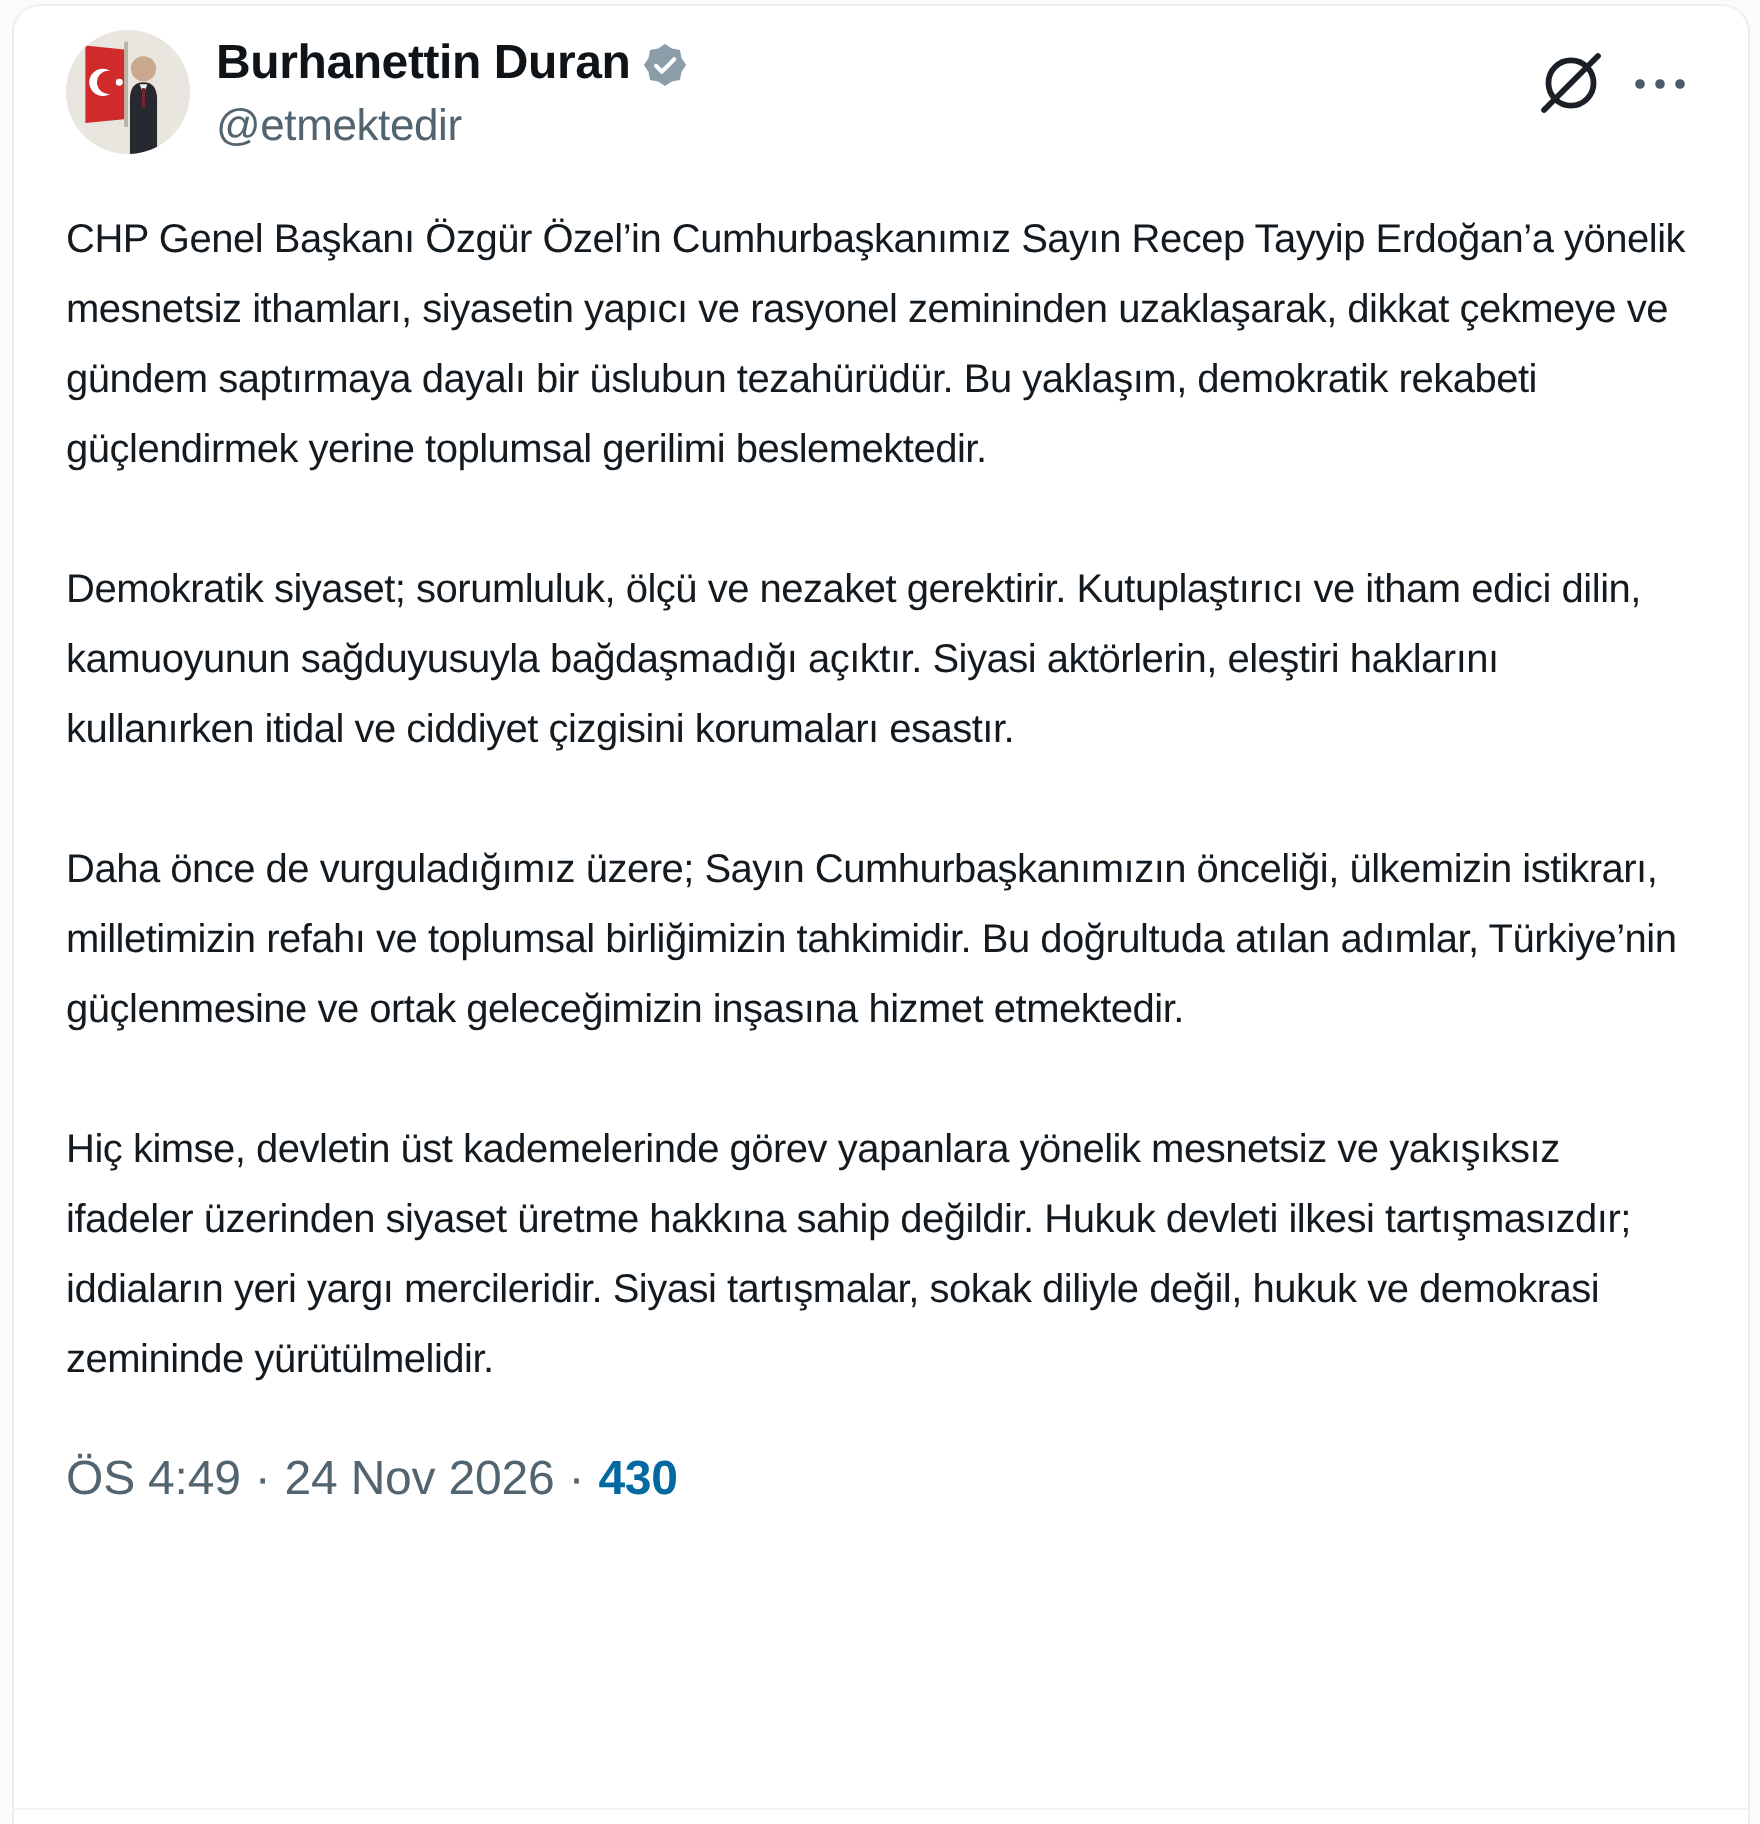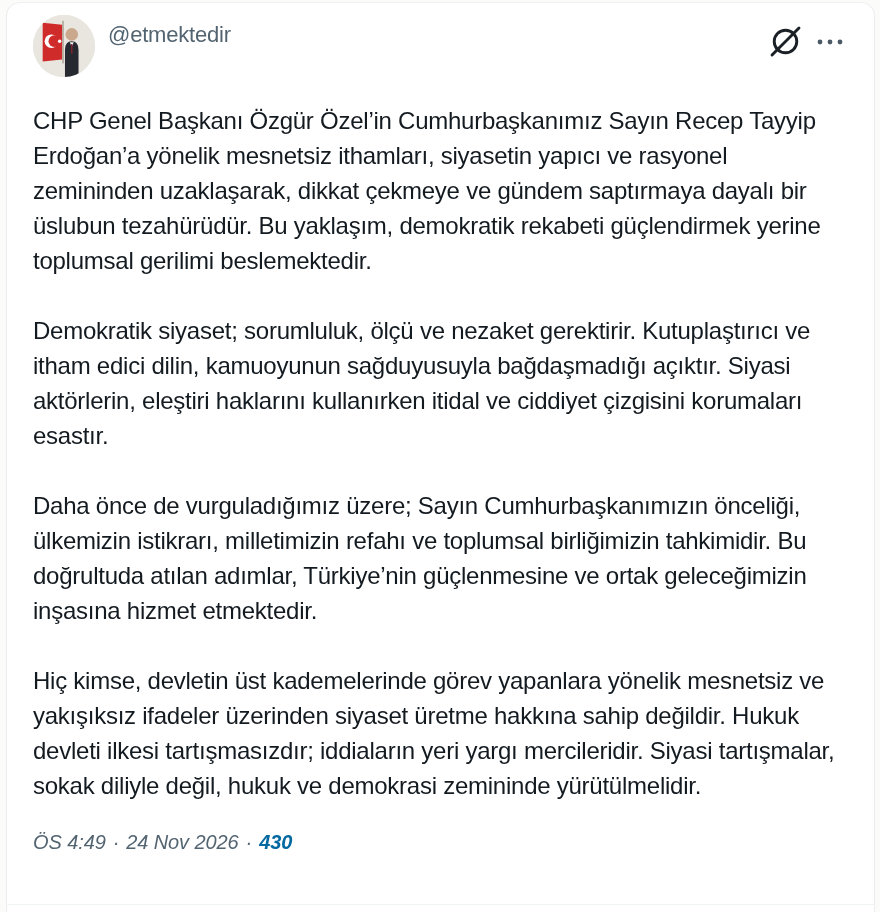--- a/index.html
+++ b/index.html
@@ -60,37 +60,36 @@
     display: flex;
     align-items: center;
     gap: 14px;
   }
   .grok-btn { width: 33px; height: 33px; cursor: pointer; }
   .grok-btn svg { display: block; width: 100%; height: 100%; }
   .more-btn { width: 28px; height: 28px; cursor: pointer; display: flex; align-items: center; }
   .more-btn svg { display: block; width: 100%; height: 12px; }
   .body { margin-top: 26px; }
   .body p {
-    font-size: 24px;
+    font-size: 20px;
     line-height: 35px;
     letter-spacing: -0.25px;
     color: #131a20;
     margin: 0 0 35px 0;
     max-width: 822px;
   }
   .body p:last-child { margin-bottom: 28px; }
   .meta {
-    font-size: 20px;
+    font-size: 24px;
     color: #536471;
     letter-spacing: -0.1px;
     display: flex;
     align-items: baseline;
     gap: 7px;
     white-space: nowrap;
-    font-style: italic;
   }
   .meta .views-count { color: #0369a1; font-weight: 700; }
   .footer-divider {
     position: absolute;
     left: 6px; right: 5px; bottom: 7px;
     border-top: 1px solid #eff3f4;
   }
 </style>
 </head>
 <body>
@@ -107,20 +106,29 @@
           <circle cx="19" cy="27" r="7" fill="#ffffff"></circle>
           <circle cx="22" cy="27" r="6" fill="#d02b2b"></circle>
           <circle cx="27.5" cy="27" r="1.8" fill="#ffffff"></circle>
           <circle cx="40" cy="20" r="6.5" fill="#c9a88d"></circle>
           <path d="M33 64 L33 36 Q33 27 40 27 Q47 27 47 36 L47 64 Z" fill="#262a30"></path>
           <path d="M38 28 L40 33 L42 28 Z" fill="#f2f2f2"></path>
           <rect x="39.2" y="30" width="1.6" height="10" fill="#7a2430"></rect>
         </svg>
       </div>
       <div class="id-block">
+        <div class="name-row">
+          <span class="author-name">Burhanettin Duran</span>
+          <span class="badge">
+            <svg viewBox="0 0 24 24" xmlns="http://www.w3.org/2000/svg">
+              <polygon fill="#8c9daa" points="23,12 20.6,15.6 19.8,19.8 15.6,20.6 12,23 8.4,20.6 4.2,19.8 3.4,15.6 1,12 3.4,8.4 4.2,4.2 8.4,3.4 12,1 15.6,3.4 19.8,4.2 20.6,8.4"></polygon>
+              <path d="M7.3 12.4 L10.4 15.5 L16.8 9.0" fill="none" stroke="#ffffff" stroke-width="2.1" stroke-linecap="round" stroke-linejoin="round"></path>
+            </svg>
+          </span>
+        </div>
         <div class="author-handle">@etmektedir</div>
       </div>
       <div class="header-actions">
         <span class="grok-btn">
           <svg viewBox="0 0 24 24" xmlns="http://www.w3.org/2000/svg">
             <circle cx="12" cy="12" r="8.2" fill="none" stroke="#1a2026" stroke-width="2.1"></circle>
             <line x1="2.2" y1="21.8" x2="21.8" y2="2.2" stroke="#1a2026" stroke-width="2.1" stroke-linecap="round"></line>
           </svg>
         </span>
         <span class="more-btn">

